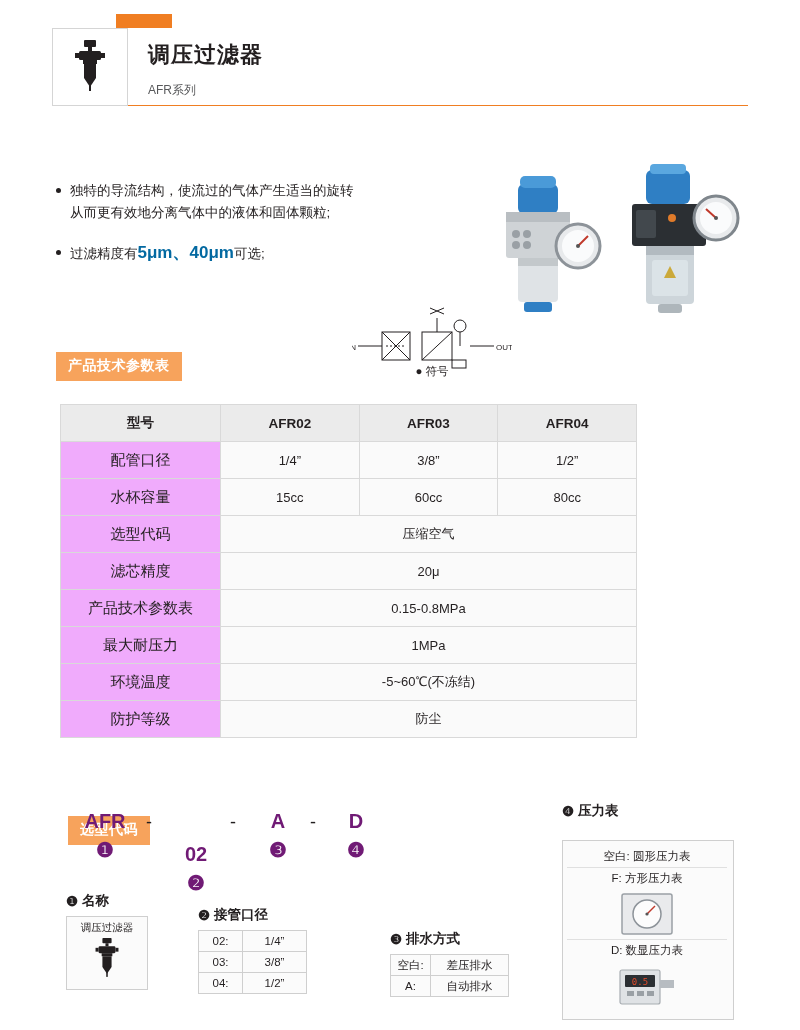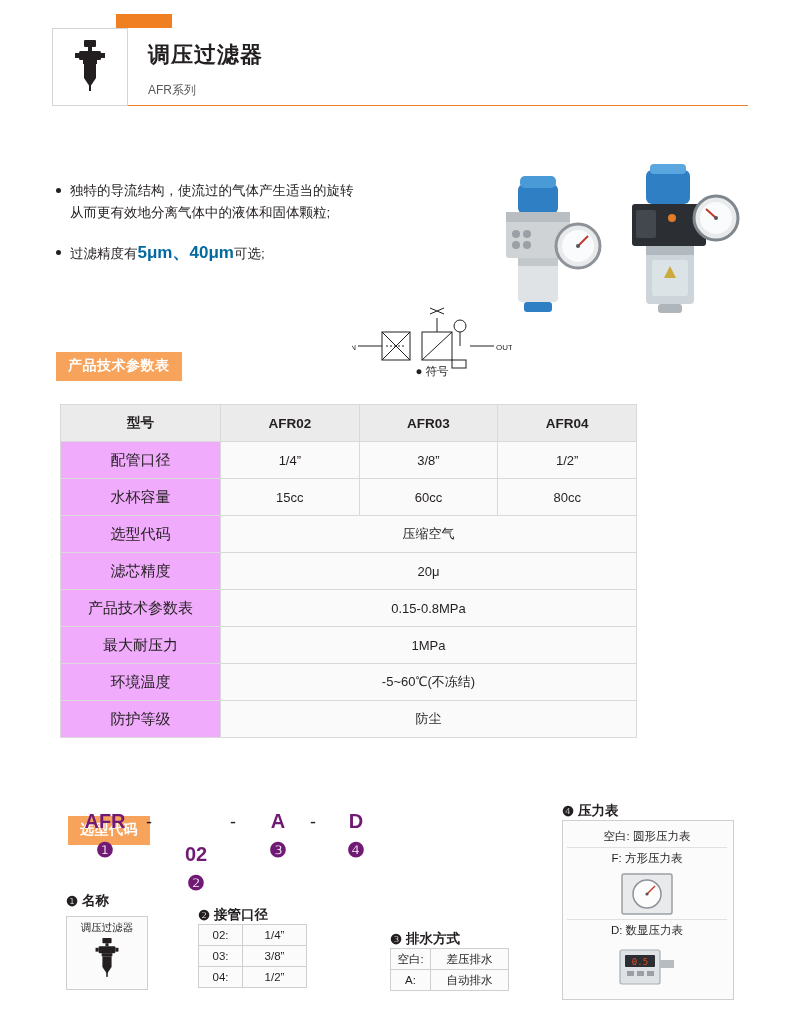--- a/index.html
+++ b/index.html
@@ -191,20 +191,21 @@
     padding: 4px 2px 6px 2px;
   }
   .box-1 .inner .txt { font-size: 10.5px; }
 
   .box-2 {
     position: absolute;
     left: 198px; top: 906px;
   }
   table.mini {
     border-collapse: collapse;
+    margin-top: 6px;
     font-size: 11.5px;
   }
   table.mini td {
     border: 1px solid #cfcfcf;
     height: 21px;
     text-align: center;
     padding: 0 6px;
     background: #fbfbfb;
   }
   table.mini td.k { width: 44px; }
@@ -216,21 +217,21 @@
   }
   .box-3 table.mini td.k { width: 40px; }
   .box-3 table.mini td.v { width: 78px; }
 
   .box-4 {
     position: absolute;
     left: 562px; top: 802px;
     width: 172px;
   }
   .box-4 .panel {
-    margin-top: 0;
+    margin-top: 20px;
     border: 1px solid #cfcfcf;
     background: #fbfbfb;
     padding: 5px 6px 8px 4px;
   }
   .box-4 .line {
     font-size: 11.5px;
     text-align: center;
     padding: 3px 0;
   }
   .box-4 .sep { border-top: 1px solid #e0e0e0; }

